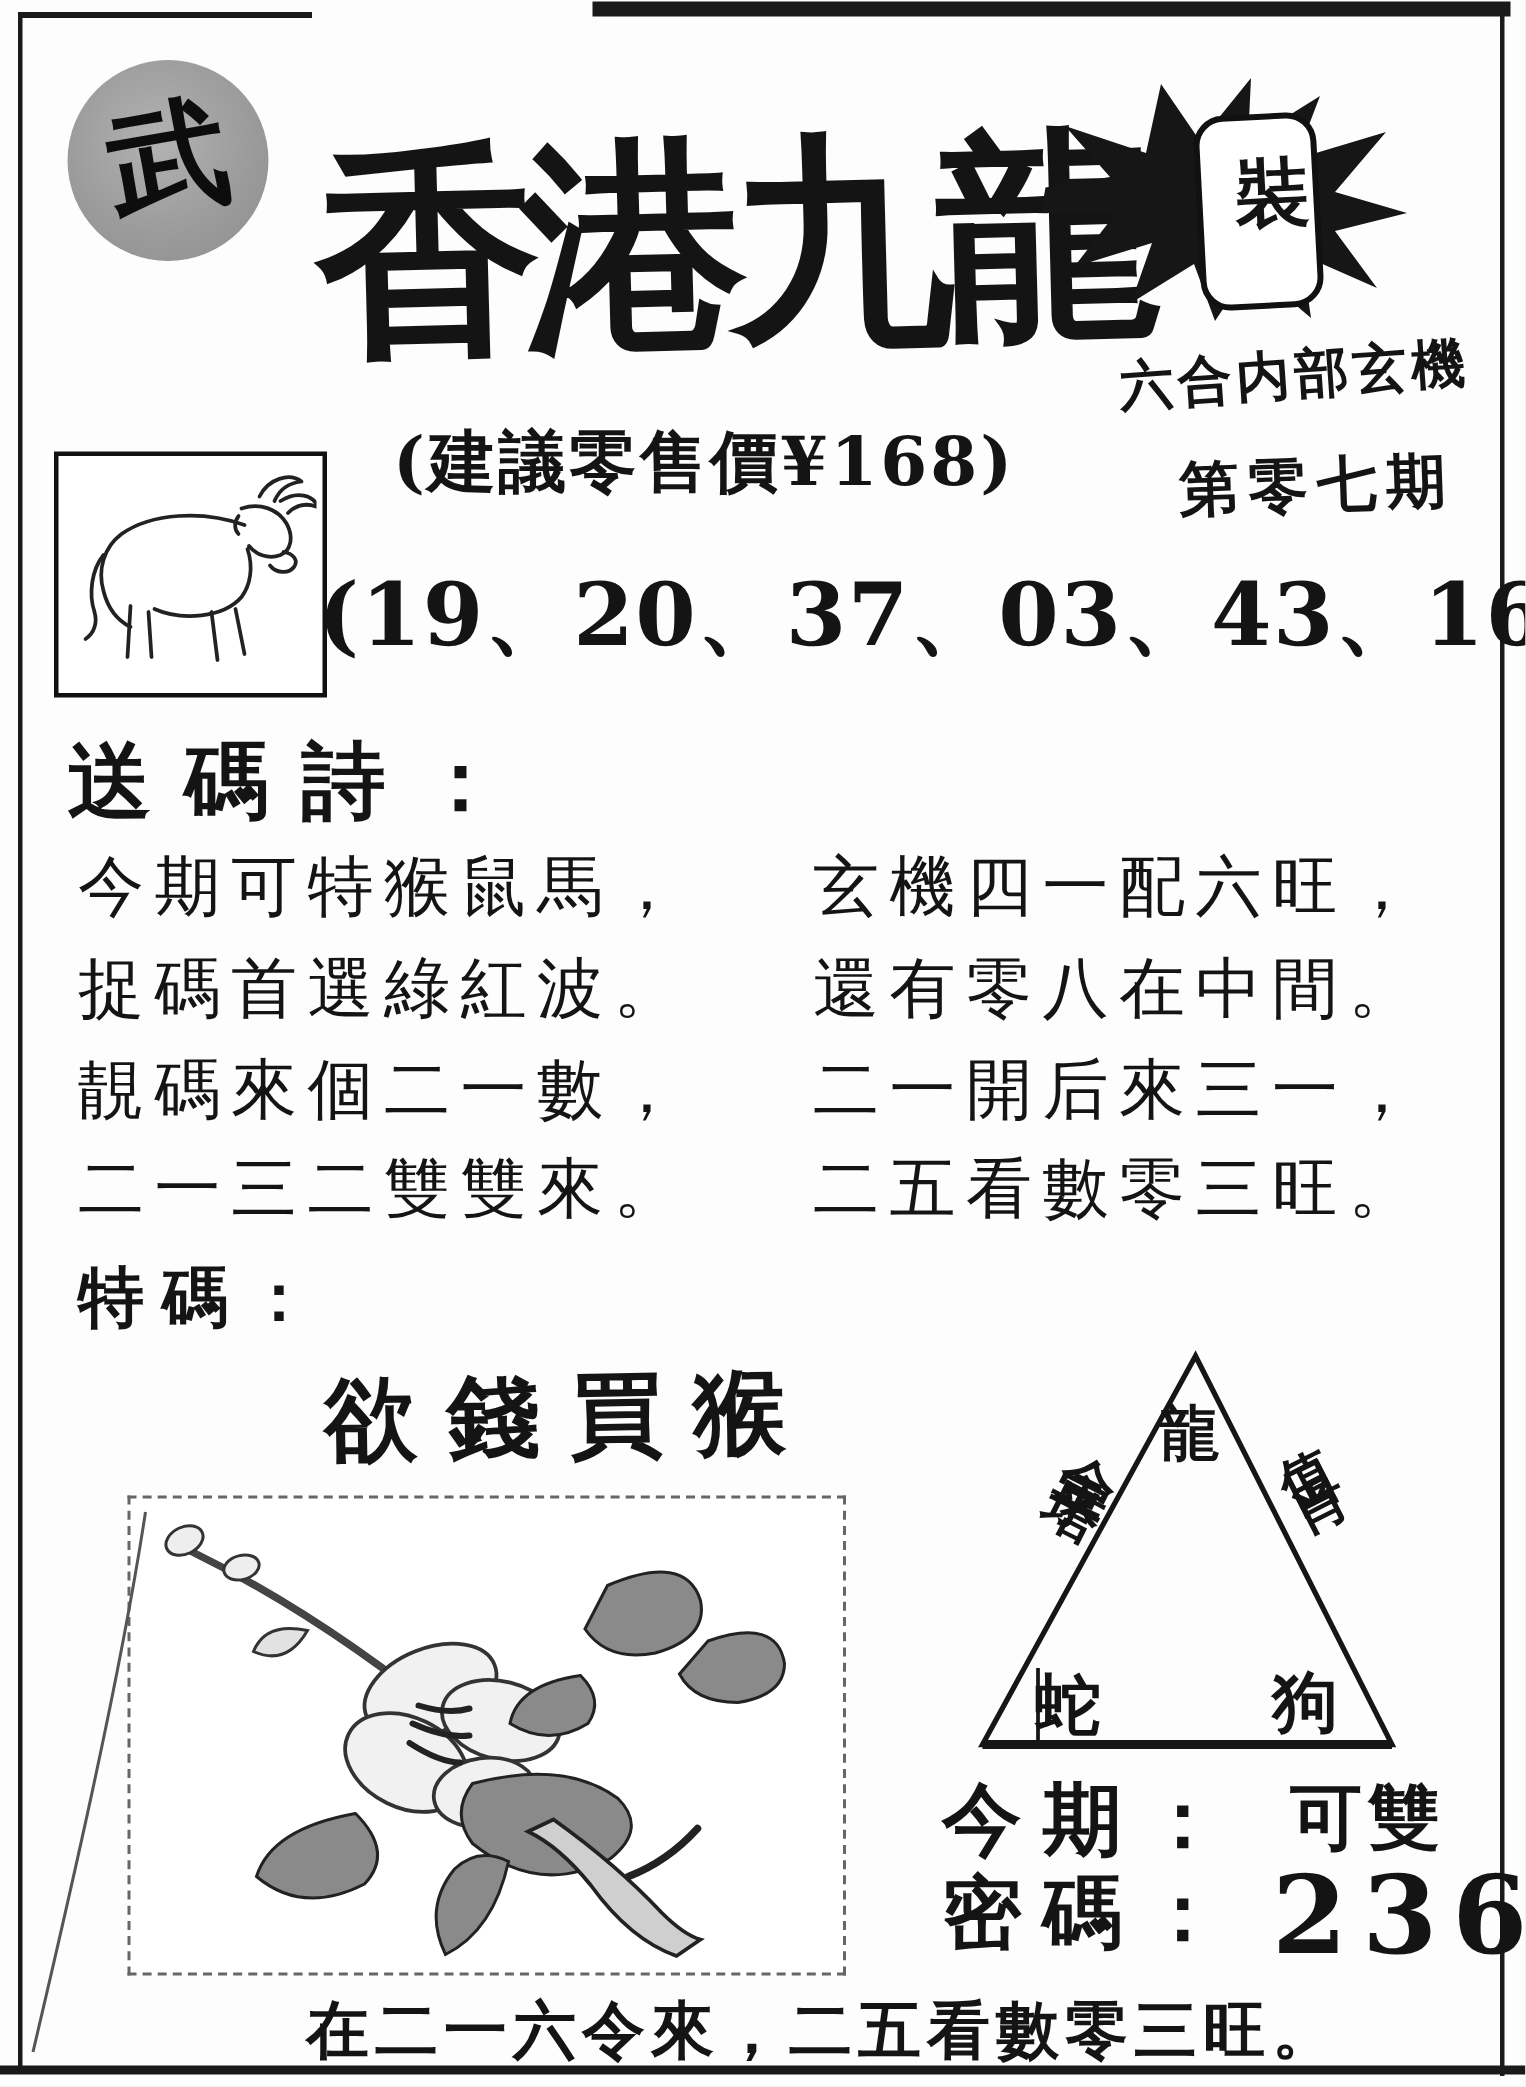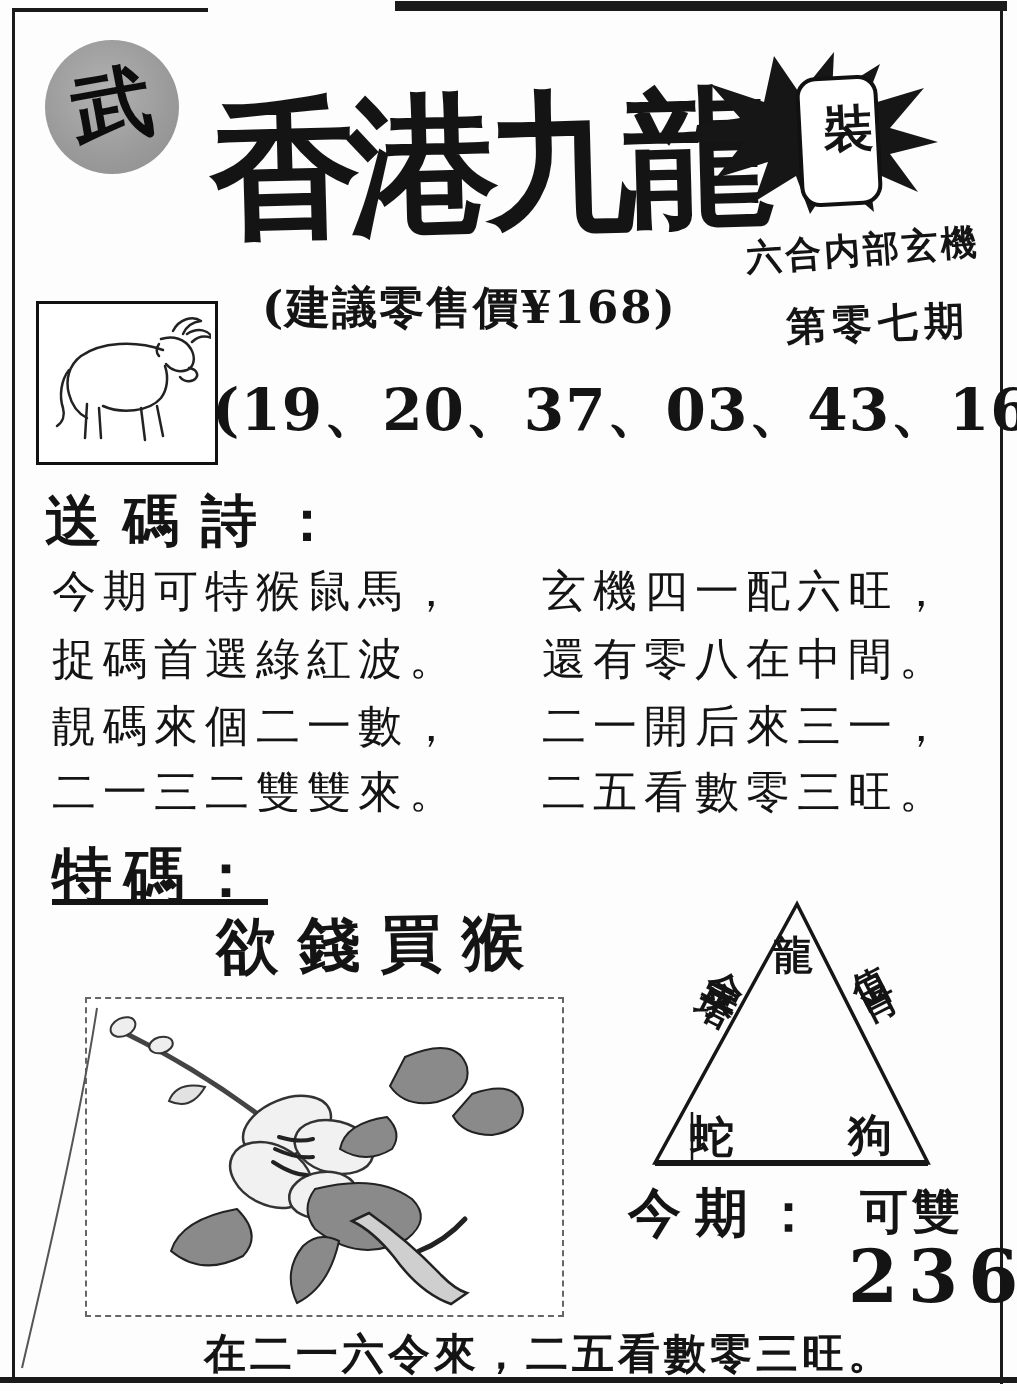--- a/index.html
+++ b/index.html
@@ -24,21 +24,21 @@
     font-size:150px;font-weight:bold;letter-spacing:-12px;line-height:1;
     transform:rotate(-1.5deg);white-space:nowrap;
   }
   .burst-label{font-size:50px;font-weight:bold;text-align:center;transform:rotate(-3deg);}
   .subtitle{font-size:36px;letter-spacing:3px;font-weight:bold;transform:rotate(-4deg);white-space:nowrap;}
   .issue{font-size:40px;letter-spacing:6px;font-weight:bold;transform:rotate(-2deg);white-space:nowrap;}
   .price{font-size:45px;letter-spacing:2px;font-weight:bold;white-space:nowrap;}
   .numbers{font-size:58px;font-weight:bold;white-space:nowrap;letter-spacing:1px;}
   .poem-header{font-size:56px;letter-spacing:22px;font-weight:bold;white-space:nowrap;}
   .poem-line{font-size:44px;letter-spacing:7px;font-weight:normal;white-space:nowrap;}
-  .special-header{font-size:60px;letter-spacing:12px;font-weight:bold;white-space:nowrap;text-decoration:underline;}
+  .special-header{font-size:44px;letter-spacing:12px;font-weight:bold;white-space:nowrap;}
   .phrase{font-size:62px;letter-spacing:20px;font-weight:bold;white-space:nowrap;transform:rotate(-1deg);}
   .flower-box{border:2px dashed #666;background:#fff;}
   .pyr-label{font-weight:bold;white-space:nowrap;}
   .pyr-vert{
     writing-mode:vertical-rl;text-orientation:upright;
     font-weight:bold;line-height:1;letter-spacing:10px;
   }
   .res-label{font-size:53px;letter-spacing:14px;font-weight:bold;white-space:nowrap;}
   .res-value{font-size:48px;letter-spacing:4px;font-weight:bold;white-space:nowrap;}
   .res-code{font-size:72px;letter-spacing:10px;font-weight:bold;white-space:nowrap;text-align:center;}
@@ -141,17 +141,18 @@
     <line x1="56" y1="220" x2="56" y2="269" stroke="#161616" stroke-width="2.5"></line>
   </svg>
   <div class="abs pyr-label ink" style="left:773px;top:928px;font-size:40px;">龍</div>
   <div class="abs pyr-vert ink" style="left:728px;top:946px;font-size:38px;transform:rotate(27deg);transform-origin:top center;">金字塔</div>
   <div class="abs pyr-vert ink" style="left:832px;top:944px;font-size:36px;transform:rotate(-27deg);transform-origin:top center;">值日肖</div>
   <div class="abs pyr-label ink" style="left:690px;top:1108px;font-size:44px;">蛇</div>
   <div class="abs pyr-label ink" style="left:848px;top:1106px;font-size:44px;">狗</div>
 
   <div class="abs res-label ink" style="left:628px;top:1178px;">今期：</div>
   <div class="abs res-value ink" style="left:860px;top:1180px;">可雙</div>
+  <div class="abs res-label ink" style="left:628px;top:1240px;">密碼：</div>
   <div class="abs res-code ink" style="left:848px;top:1234px;">236</div>
 
   <div class="abs footer-line ink" style="left:204px;top:1326px;">在二一六令來，二五看數零三旺。</div>
 
 </div>
 
 </body></html>

